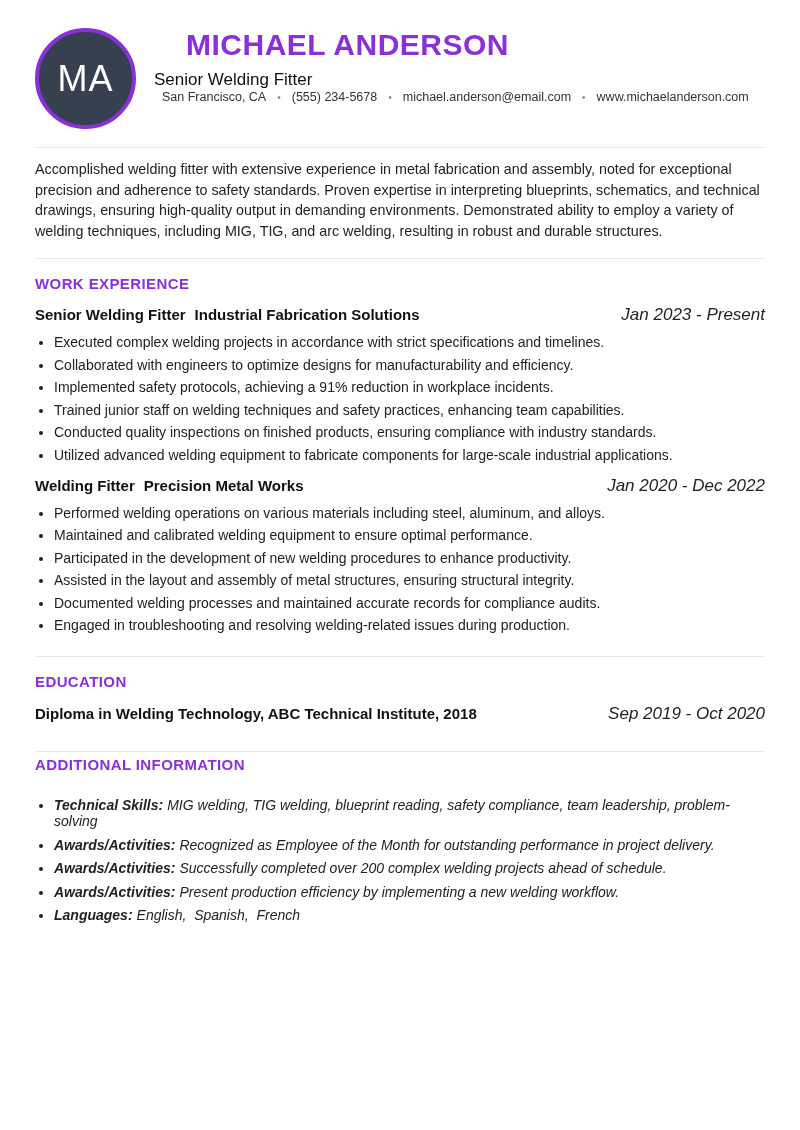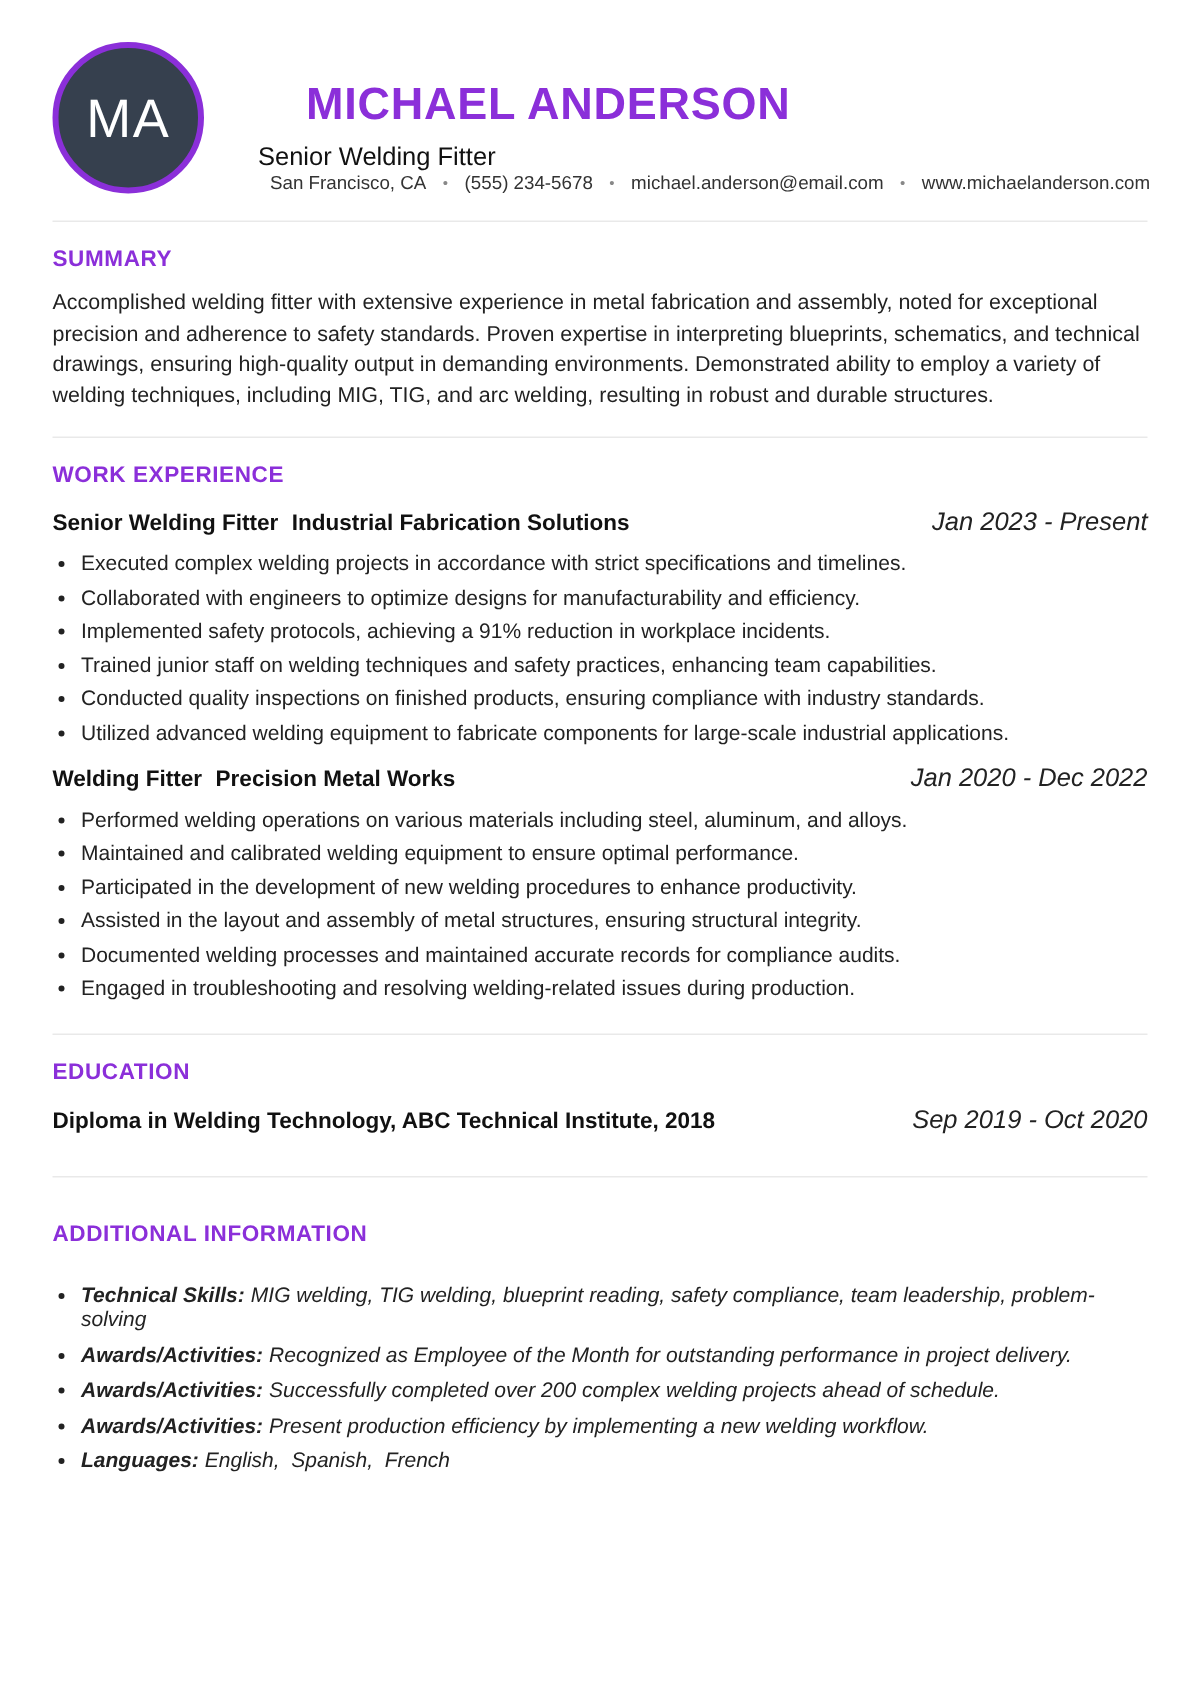--- a/index.html
+++ b/index.html
@@ -7,21 +7,21 @@
   body {
     width: 800px;
     height: 1130px;
     font-family: "Liberation Sans", "DejaVu Sans", sans-serif;
     color: #222222;
     overflow: hidden;
   }
   .page { padding: 28px 35px 0 35px; }
 
   
-  .header { display: flex; align-items: flex-end; gap: 36px; margin-bottom: 18px; }
+  .header { display: flex; align-items: flex-start; gap: 18px; margin-bottom: 18px; }
   .avatar {
     width: 101px; height: 101px;
     border-radius: 50%;
     background: #36404E;
     border: 4px solid #8B2FD9;
     display: flex; align-items: center; justify-content: center;
     flex: 0 0 auto;
   }
   .avatar-initials {
     color: #ffffff; font-size: 36px; font-weight: 400;
@@ -71,21 +71,21 @@
   .job { margin-bottom: 11px; }
 
   
   .edu-row {
     display: flex; justify-content: space-between; align-items: baseline;
     margin-top: 14px; margin-bottom: 27px;
   }
   .edu-degree { font-size: 15px; font-weight: 700; color: #111111; }
 
   
-  .additional-section .section-heading { margin-top: 29px; }
+  .additional-section .section-heading { margin-top: 4px; }
   ul.bullets.extra { margin-top: 24px; font-style: italic; }
   ul.bullets.extra li { margin-bottom: 7.5px; }
   .label { font-weight: 700; margin-right: 4px; }
 </style>
 </head>
 <body>
 
 <div class="page">
 
   <div class="header">
@@ -103,21 +103,20 @@
         <span>michael.anderson@email.com</span>
         <span class="contact-sep">•</span>
         <span>www.michaelanderson.com</span>
       </div>
     </div>
   </div>
 
   <hr class="divider">
 
   <div class="summary-section">
-    <div class="section-heading">SUMMARY</div>
     <p class="summary-text">Accomplished welding fitter with extensive experience in metal fabrication and assembly, noted for exceptional precision and adherence to safety standards. Proven expertise in interpreting blueprints, schematics, and technical drawings, ensuring high-quality output in demanding environments. Demonstrated ability to employ a variety of welding techniques, including MIG, TIG, and arc welding, resulting in robust and durable structures.</p>
   </div>
 
   <hr class="divider">
 
   <div class="work-section">
     <div class="section-heading">WORK EXPERIENCE</div>
 
     <div class="job">
       <div class="entry-header">

